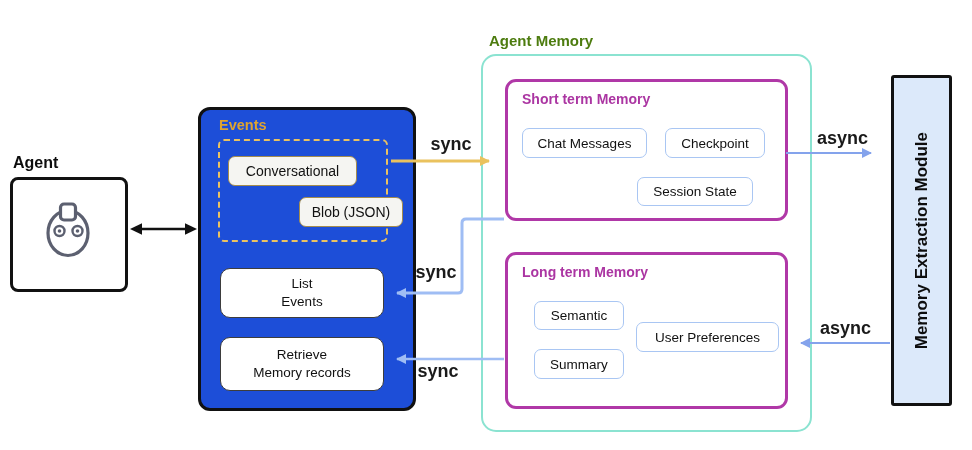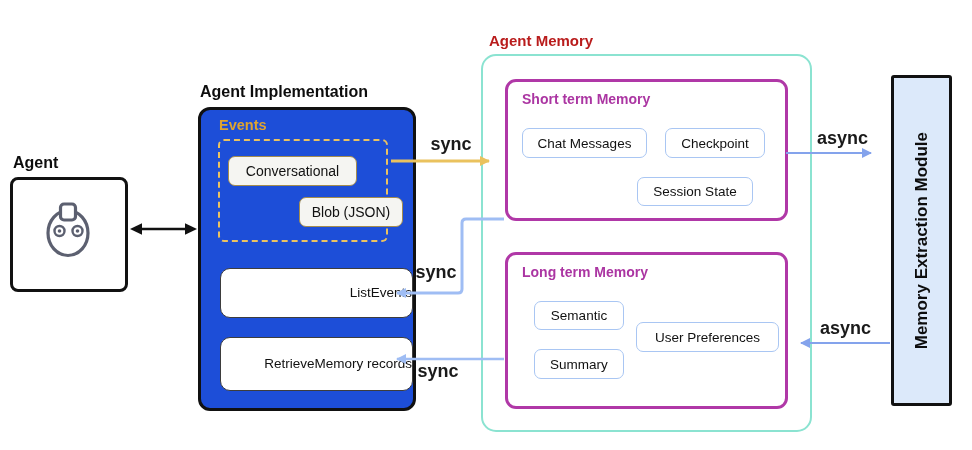--- a/index.html
+++ b/index.html
@@ -5,21 +5,21 @@
   html,body { margin:0; padding:0; background:#ffffff; }
   .canvas {
     position:relative; width:972px; height:450px; background:#ffffff;
     font-family:"Liberation Sans", sans-serif; color:#111; overflow:hidden;
   }
   .abs { position:absolute; }
 
   
   .title-black  { font-weight:bold; font-size:16px; color:#0d0d0d; }
   .title-gold   { font-weight:bold; font-size:14.5px; color:#DFA42F; }
-  .title-teal   { font-weight:bold; font-size:15px;  color:#b91c1c; }
+  .title-teal   { font-weight:bold; font-size:15px;  color:#4d7c0f; }
   .title-magenta{ font-weight:bold; font-size:14px;  color:#AB35A2; }
   .flow-label   { font-weight:600; font-size:18px; color:#1a1a1a; text-align:center; width:48px; }
 
   
   .agent-box {
     left:10px; top:177px; width:112px; height:109px;
     border:3px solid #111; border-radius:8px; background:#fff;
   }
   .impl-box {
     left:198px; top:107px; width:212px; height:298px;
@@ -32,23 +32,23 @@
   .chip {
     display:flex; align-items:center; justify-content:center;
     font-size:13.5px; color:#111; background:#fff;
     border-radius:7px; box-sizing:border-box; white-space:nowrap;
   }
   .chip-gold { background:#f5f5f2; border:1.5px solid #A38C4F; font-size:14px; }
   .chip-conversational { left:8px; top:15px; width:129px; height:30px; }
   .chip-blob           { left:31px; top:56px; width:104px; height:30px;margin-left:48px; }
 
   .io-box {
-    left:19px; width:193px;
+    left:19px; width:164px;
     border:1.7px solid #3d3d3d; border-radius:10px; background:#fff;
-    display:flex; flex-direction:row; align-items:center; justify-content:flex-end;
+    display:flex; flex-direction:column; align-items:center; justify-content:center;
     font-size:13.5px; line-height:1.35; color:#111; box-sizing:border-box;
     text-align:center;
   }
   .io-list     { top:158px; height:50px; }
   .io-retrieve { top:227px; height:54px; }
 
   .mem-box {
     left:481px; top:54px; width:327px; height:374px;
     border:2.5px solid #8BE3D1; border-radius:15px; background:#fff;
   }
@@ -88,21 +88,20 @@
     <svg width="106" height="103" viewBox="0 0 106 103">
       <ellipse cx="55" cy="53" rx="20" ry="22.5" fill="#fff" stroke="#5C6070" stroke-width="3.2"></ellipse>
       <rect x="47.5" y="24" width="15" height="16" rx="3.5" fill="#fff" stroke="#5C6070" stroke-width="3.2"></rect>
       <circle cx="46.5" cy="51" r="5" fill="#fff" stroke="#5C6070" stroke-width="2.4"></circle>
       <circle cx="46.5" cy="51" r="1.8" fill="#5C6070"></circle>
       <circle cx="64.5" cy="51" r="5" fill="#fff" stroke="#5C6070" stroke-width="2.4"></circle>
       <circle cx="64.5" cy="51" r="1.8" fill="#5C6070"></circle>
     </svg>
   </div>
 
-  <div class="abs title-black" style="left:200px; top:83px;">Agent Implementation</div>
   <div class="abs impl-box">
     <div class="abs title-gold" style="left:18px; top:7px;">Events</div>
     <div class="abs events-dashed">
       <div class="abs chip chip-gold chip-conversational">Conversational</div>
       <div class="abs chip chip-gold chip-blob">Blob (JSON)</div>
     </div>
     <div class="abs io-box io-list">
       <span>List</span>
       <span>Events</span>
     </div>

